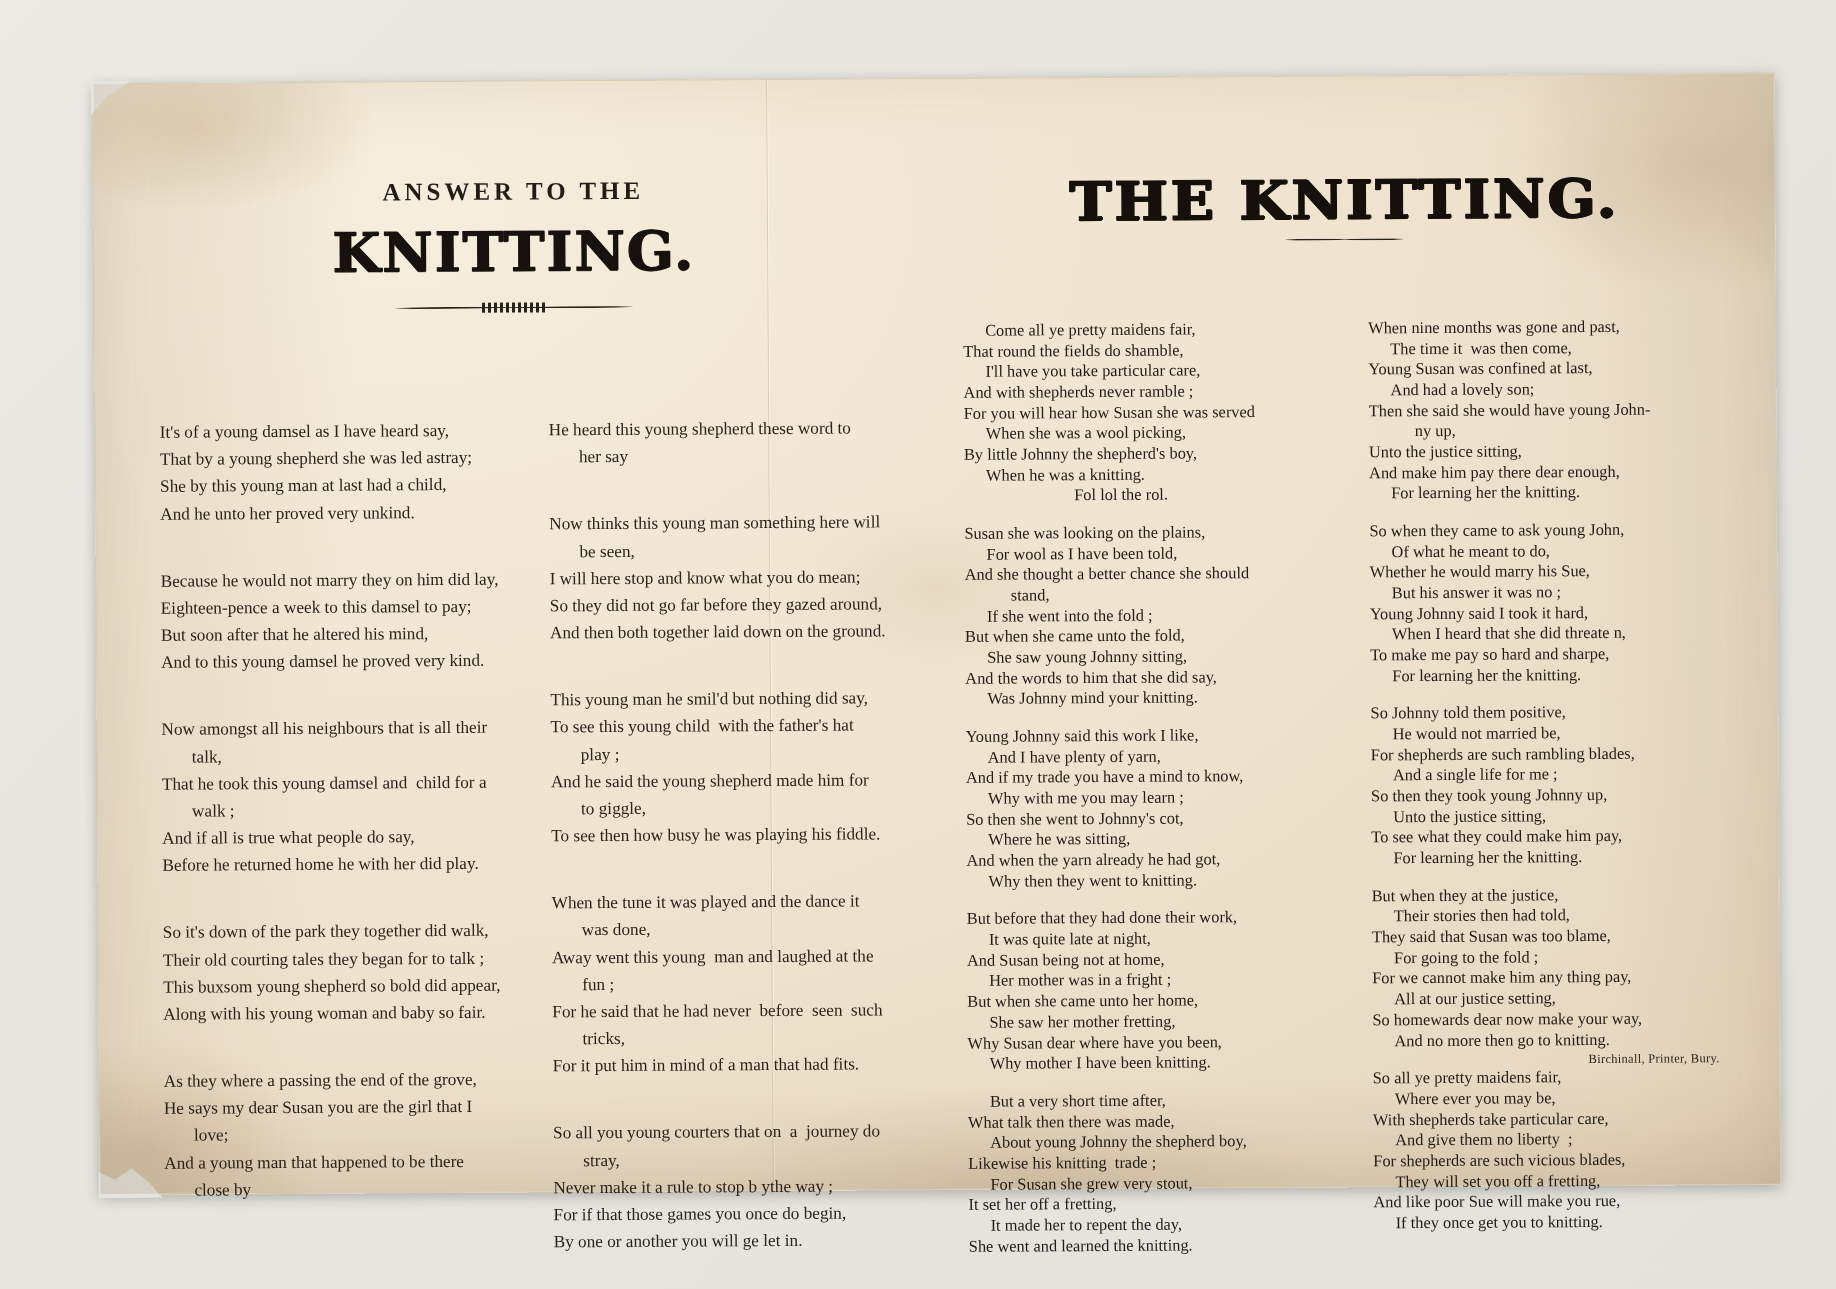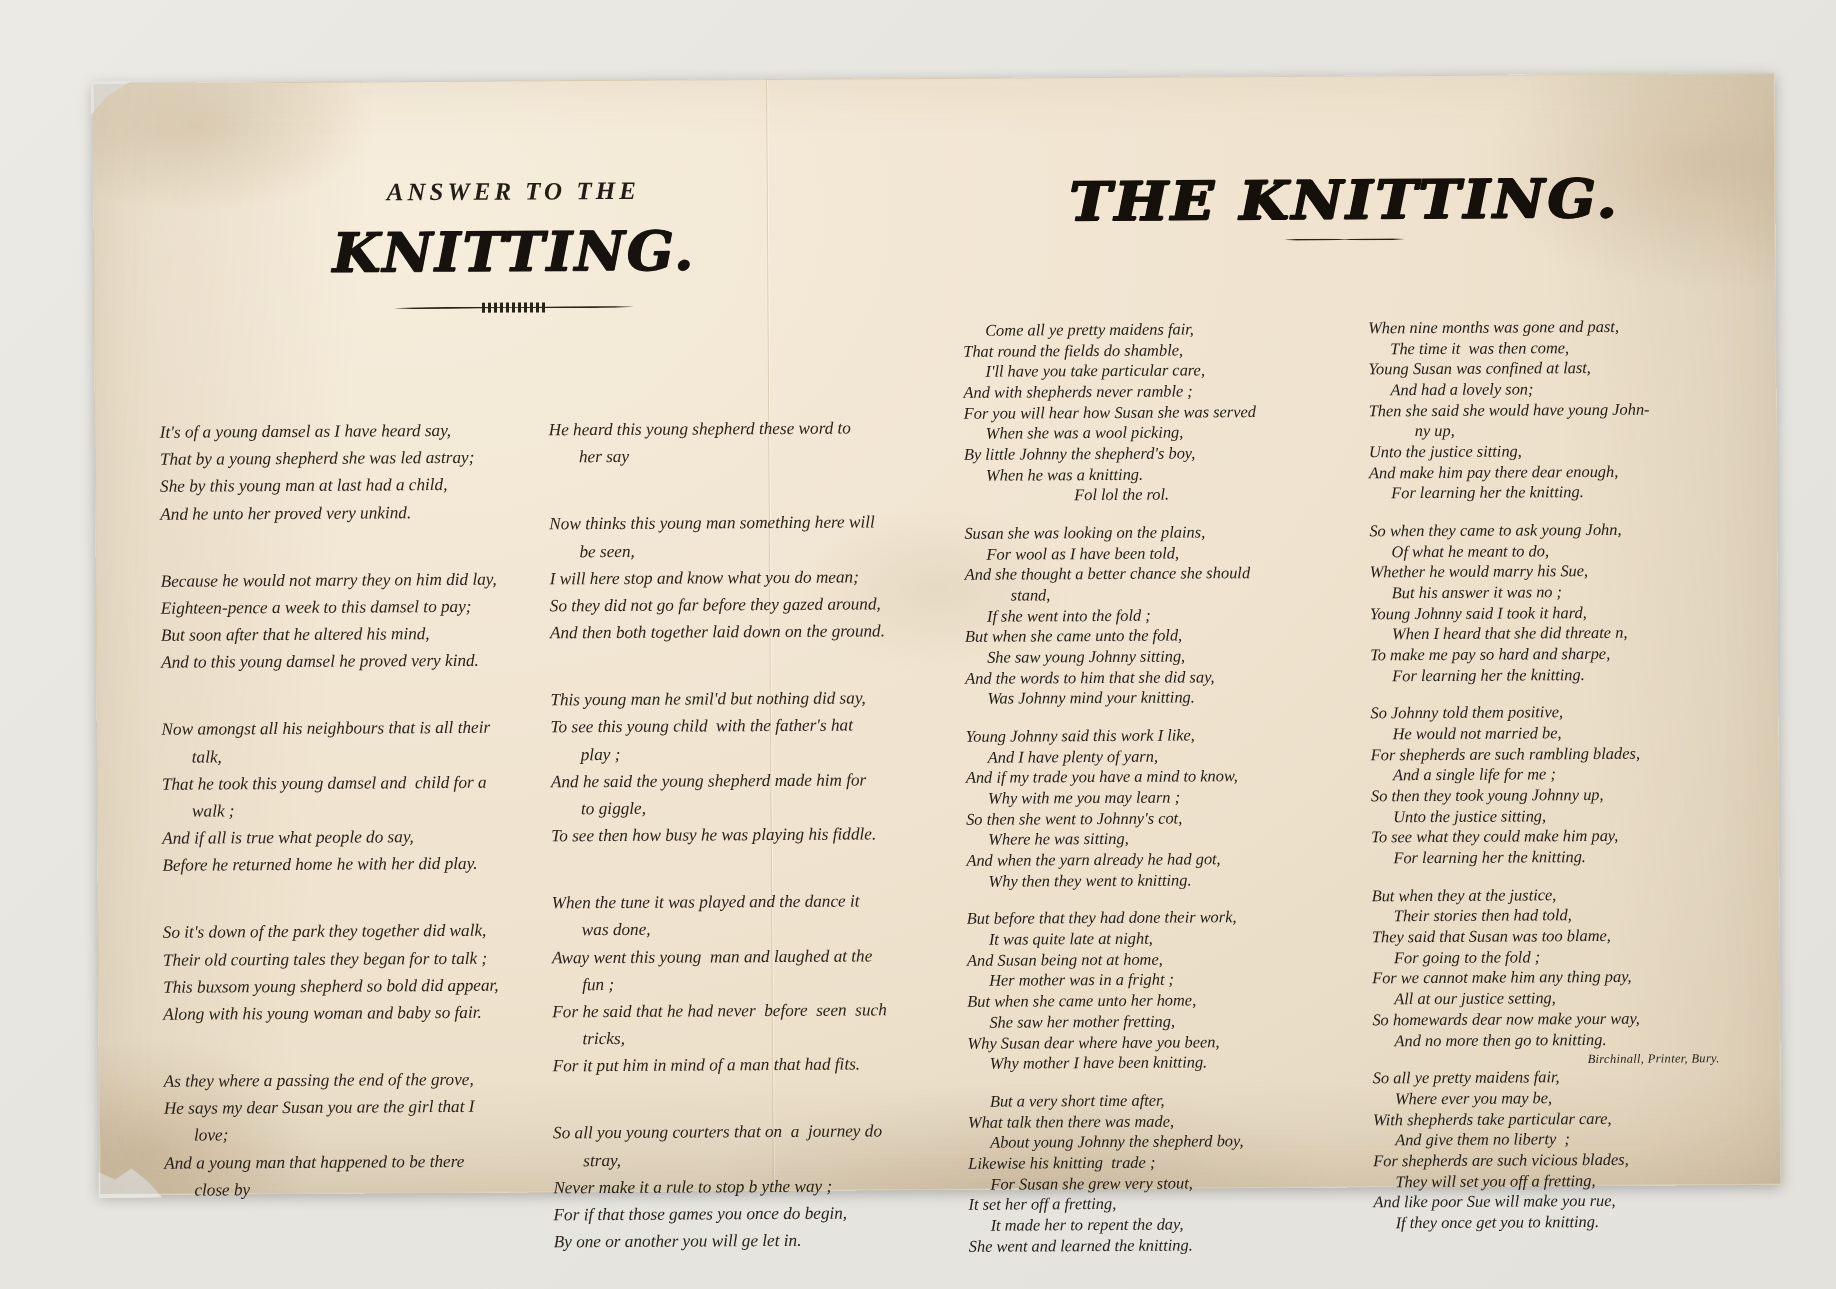--- a/index.html
+++ b/index.html
@@ -11,21 +11,20 @@
     height: 1289px;
     background: #e9e9e4;
     font-family: "Liberation Serif", serif;
     overflow: hidden;
   }
   #stage {
     position: relative;
     width: 1836px;
     height: 1289px;
     background: linear-gradient(135deg, #eceae5 0%, #e6e5e0 40%, #e3e2dd 100%);
-    font-style: italic;
   }
   
   #sheet {
     position: absolute;
     left: 96px;
     top: 78px;
     width: 1680px;
     height: 1110px;
     background:
       radial-gradient(ellipse at 18% 12%, #f6eddc 0%, #f2e7d4 28%, #efe3cf 52%, #e9dcc6 78%, #e2d3ba 100%);

